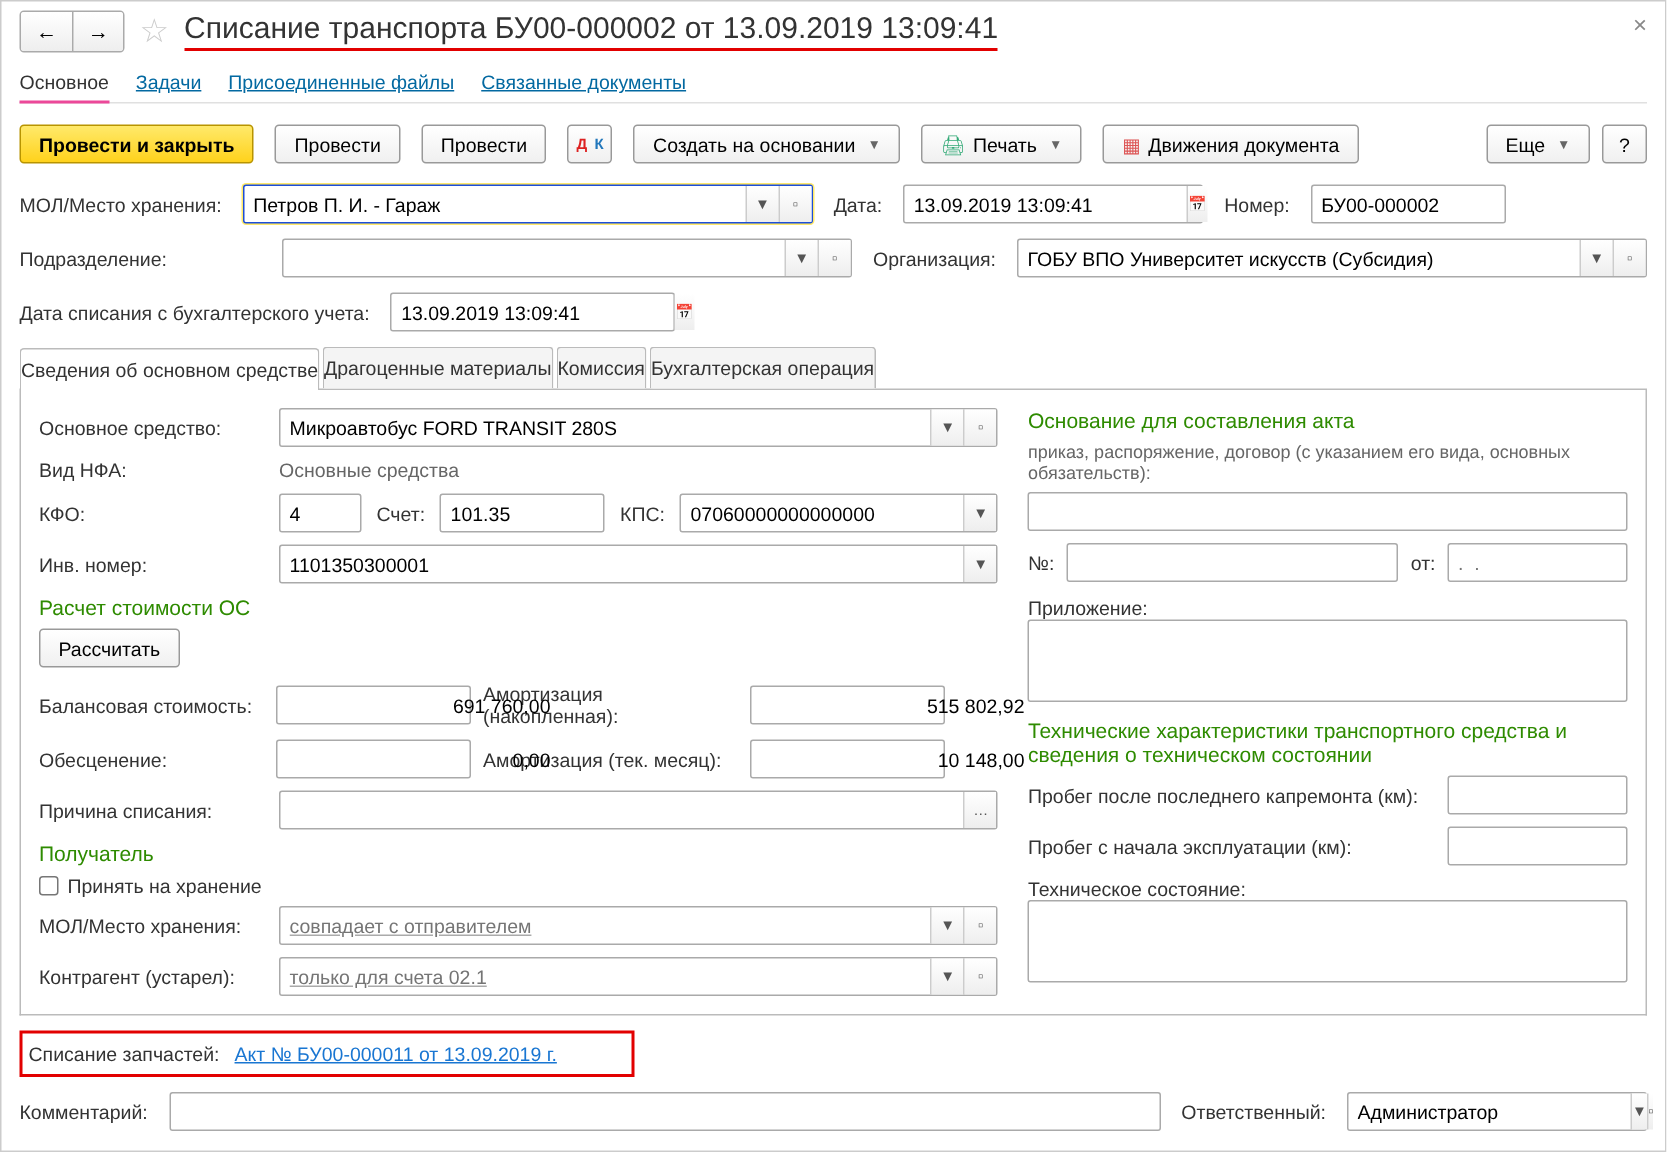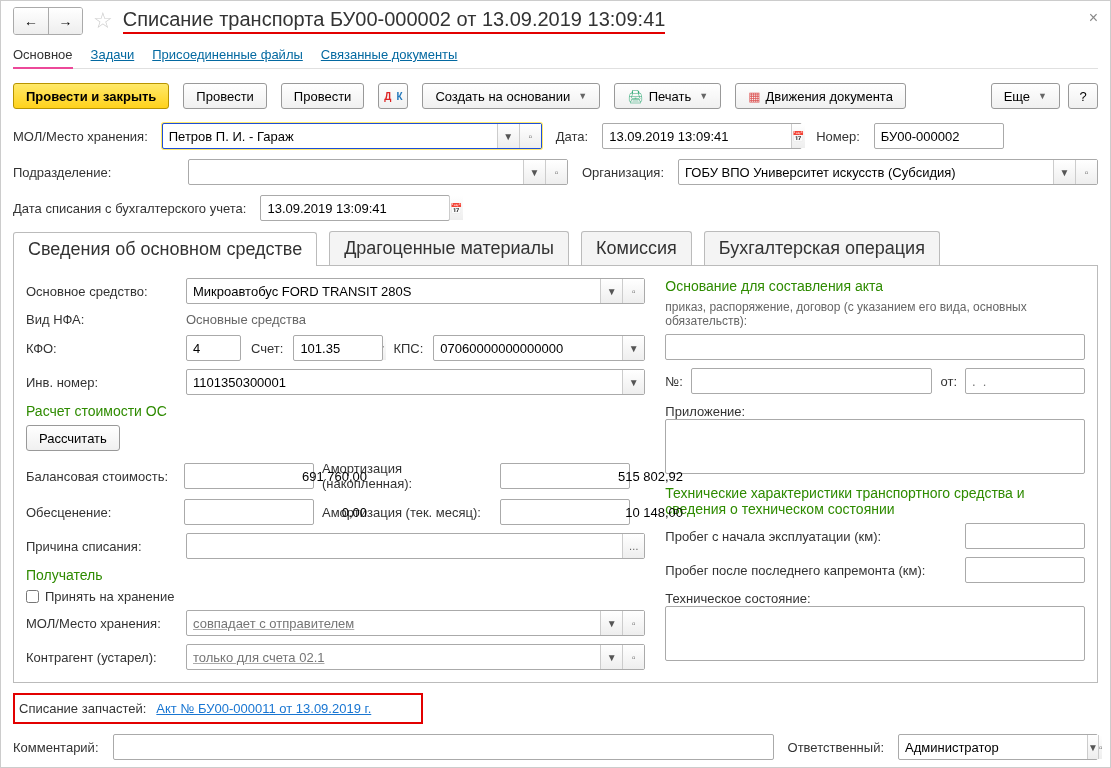--- a/index.html
+++ b/index.html
@@ -21,21 +21,21 @@
 .btn.icon-only { width: 30px; padding: 0; justify-content: center; }
 .btn .dd { font-size: 9px; color: #666; margin-left: 3px; }
 .toolbar-right { margin-left: auto; display: flex; gap: 8px; }
 .form-row { display: flex; align-items: center; margin-bottom: 10px; gap: 14px; }
 .form-label { white-space: nowrap; }
 .input-group { display: inline-flex; height: 26px; border: 1px solid #aaa; border-radius: 2px; background: #fff; position: relative; }
 .input-group input { border: none; outline: none; padding: 0 6px; flex: 1; font-size: 13px; background: transparent; }
 .input-group .ibtn { width: 22px; border: none; border-left: 1px solid #ccc; background: linear-gradient(#fff,#eee); cursor: pointer; font-size: 10px; color: #555; display: flex; align-items: center; justify-content: center; }
 .ig-highlight { border: 1px solid #1d4ed8; box-shadow: 0 0 0 1px #ffe96a; }
 .tabs { display: flex; border-bottom: 1px solid #bbb; margin-bottom: 0; }
-.tab { padding: 6px 14px; border: 1px solid #bbb; border-bottom: none; background: #f4f4f4; margin-right: 12px; border-radius: 3px 3px 0 0; cursor: pointer; font-size: 18px; }
+.tab { padding: 6px 0; border: 1px solid #bbb; border-bottom: none; background: #f4f4f4; margin-right: 2px; border-radius: 3px 3px 0 0; cursor: pointer; font-size: 13px; }
 .tab.active { background: #fff; position: relative; top: 1px; }
 .tab-panel { border: 1px solid #bbb; border-top: none; padding: 12px; display: flex; gap: 20px; }
 .col-left { flex: 1; }
 .col-right { flex: 1; }
 .section-title { color: #2e8b00; font-size: 14px; margin: 8px 0 6px; }
 .form-grid { display: grid; grid-template-columns: 160px 1fr; row-gap: 8px; align-items: center; }
 textarea.plainbox { width: 100%; border: 1px solid #aaa; border-radius: 2px; resize: none; font-size: 13px; padding: 4px; }
 .checkbox-row { display: flex; align-items: center; gap: 6px; margin: 6px 0; }
 .red-box { border: 2px solid #e20000; padding: 6px 4px; margin-top: 10px; display: flex; align-items: center; gap: 10px; width: 410px; }
 .link { color: #1976d2; text-decoration: underline; cursor: pointer; }
@@ -152,21 +152,21 @@
         </div>
         <span>Вид НФА:</span>
         <span style="color:#666">Основные средства</span>
         <span>КФО:</span>
         <div style="display:flex;gap:10px;align-items:center">
           <div class="input-group" style="width:55px">
               <input value="4" style="">
               <button class="ibtn">▼</button>
             </div>
           <span>Счет:</span>
-          <div class="input-group" style="width:90px">
+          <div class="input-group" style="width:110px">
               <input value="101.35" style="">
               <button class="ibtn">▼</button>
             </div>
           <span>КПС:</span>
           <div class="input-group" style="flex:1">
               <input value="07060000000000000" style="">
               <button class="ibtn">▼</button>
             </div>
         </div>
         <span>Инв. номер:</span>
@@ -241,27 +241,27 @@
         <span>от:</span>
         <div class="input-group" style="width:120px">
             <input placeholder=".  ." style="">
           </div>
       </div>
       <div style="margin-top:10px">Приложение:</div>
       <textarea class="plainbox" rows="3" style=""></textarea>
 
       <div class="section-title">Технические характеристики транспортного средства и сведения о техническом состоянии</div>
       <div style="display:flex;align-items:center;gap:10px;margin-bottom:8px">
-        <span style="flex:1">Пробег с начала эксплуатации (км):</span>
+        <span style="flex:1">Пробег после последнего капремонта (км):</span>
         <div class="input-group" style="width:120px">
             <input class="num-input" value="0" style="">
           </div>
       </div>
       <div style="display:flex;align-items:center;gap:10px;margin-bottom:8px">
-        <span style="flex:1">Пробег после последнего капремонта (км):</span>
+        <span style="flex:1">Пробег с начала эксплуатации (км):</span>
         <div class="input-group" style="width:120px">
             <input class="num-input" value="0" style="">
           </div>
       </div>
       <div style="margin-top:6px">Техническое состояние:</div>
       <textarea class="plainbox" rows="3" style=""></textarea>
     </div>
   </div>
 
   <div class="red-box">

